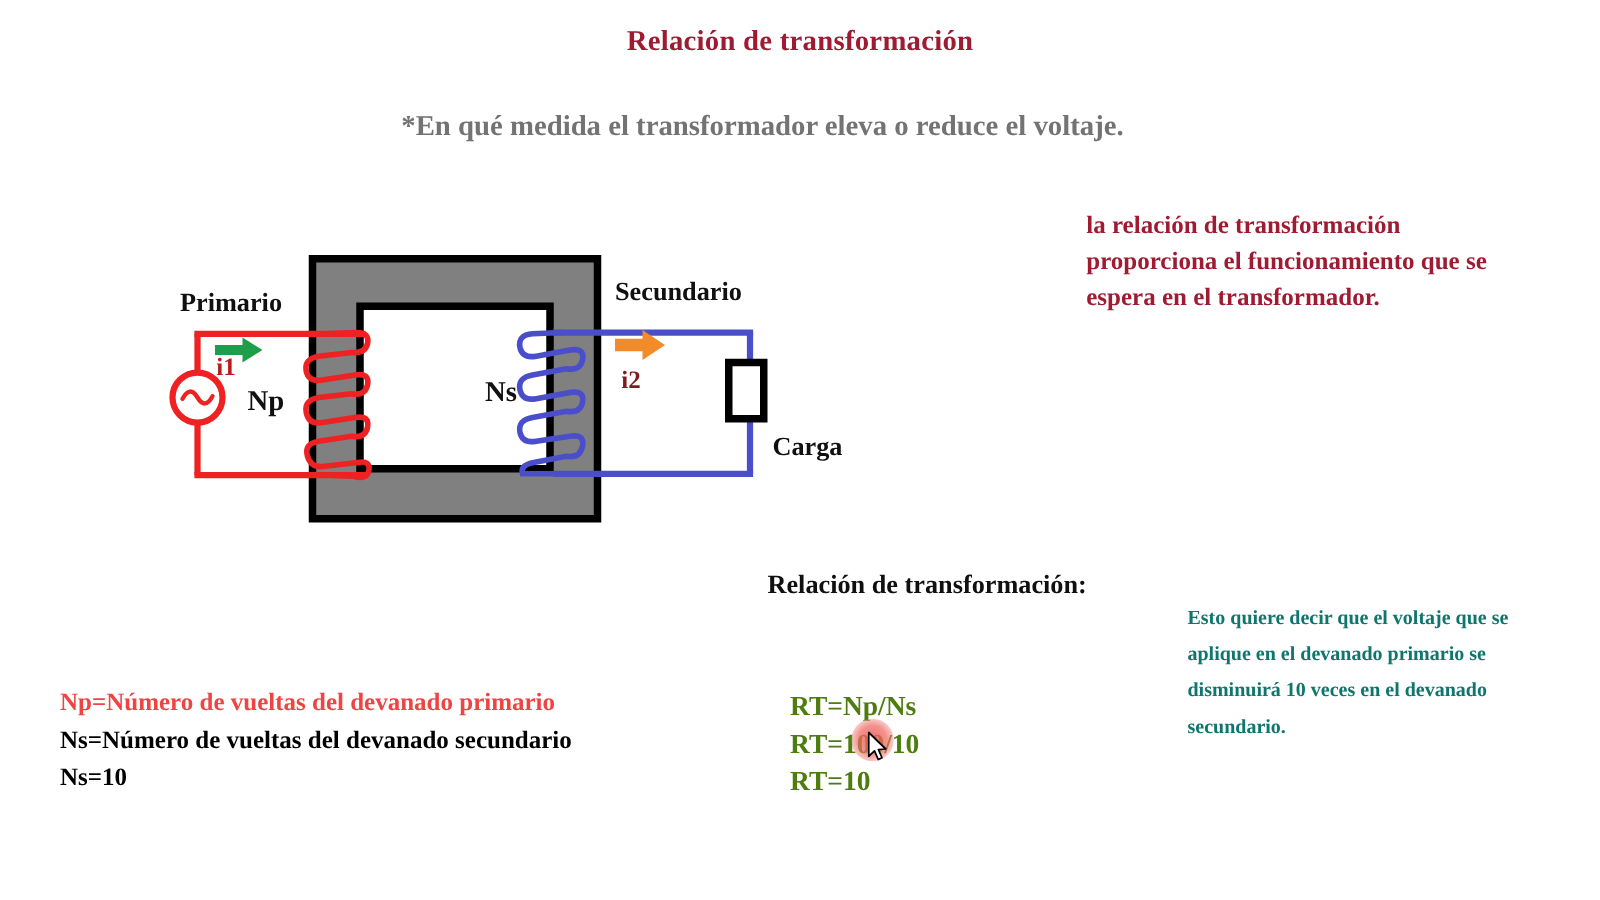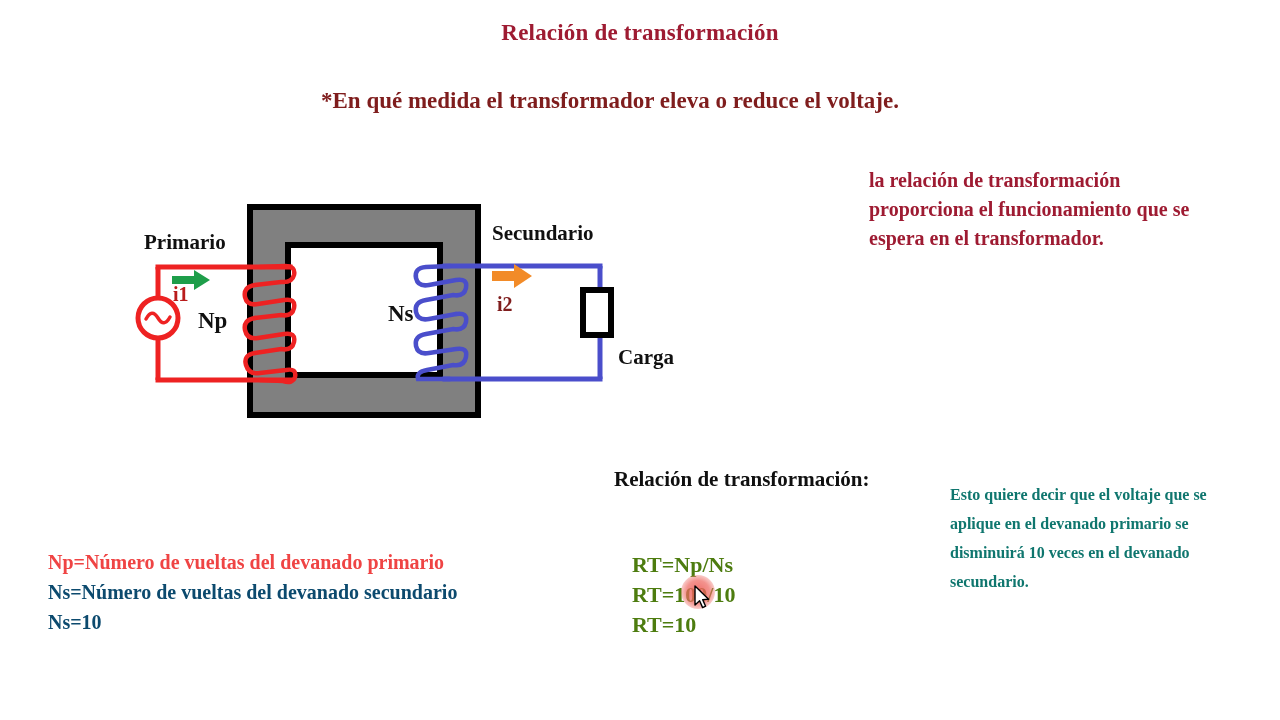--- a/index.html
+++ b/index.html
@@ -31,21 +31,21 @@
     font-weight: bold;
     color: #9e1b32;
     letter-spacing: 0.2px;
   }
   #subtitle {
     left: 0; top: 88px;
     width: 1220px;
     text-align: center;
     font-size: 23px;
     font-weight: bold;
-    color: #7f1d1d;
+    color: #737373;
   }
   #note-red {
     left: 869px; top: 166px;
     width: 350px;
     font-size: 20px;
     font-weight: bold;
     color: #9e1b32;
     line-height: 29px;
   }
   #note-green {
@@ -54,37 +54,36 @@
     font-size: 16px;
     font-weight: bold;
     color: #0f766e;
     line-height: 29px;
   }
   #ratio-heading {
     left: 614px; top: 455px;
     font-size: 21px;
     font-weight: bold;
     color: #101010;
-    margin-top: 12px;
   }
   #formula-block {
     left: 632px; top: 550px;
     font-size: 22px;
     font-weight: bold;
     color: #4d7c0f;
     line-height: 30px;
   }
   #defs-block {
     left: 48px; top: 547px;
     font-size: 20px;
     font-weight: bold;
     line-height: 30px;
   }
   .def-np { color: #ef4444; display: block; }
-  .def-ns { color: #0c4a6e; display: block; }
+  .def-ns { color: #000000; display: block; }
 
   
   .diag-label {
     font-weight: bold;
     color: #101010;
     font-size: 21px;
   }
   #label-primario { left: 144px; top: 230px; }
   #label-secundario { left: 492px; top: 221px; }
   #label-carga { left: 618px; top: 300px; margin-top: 45px; }

